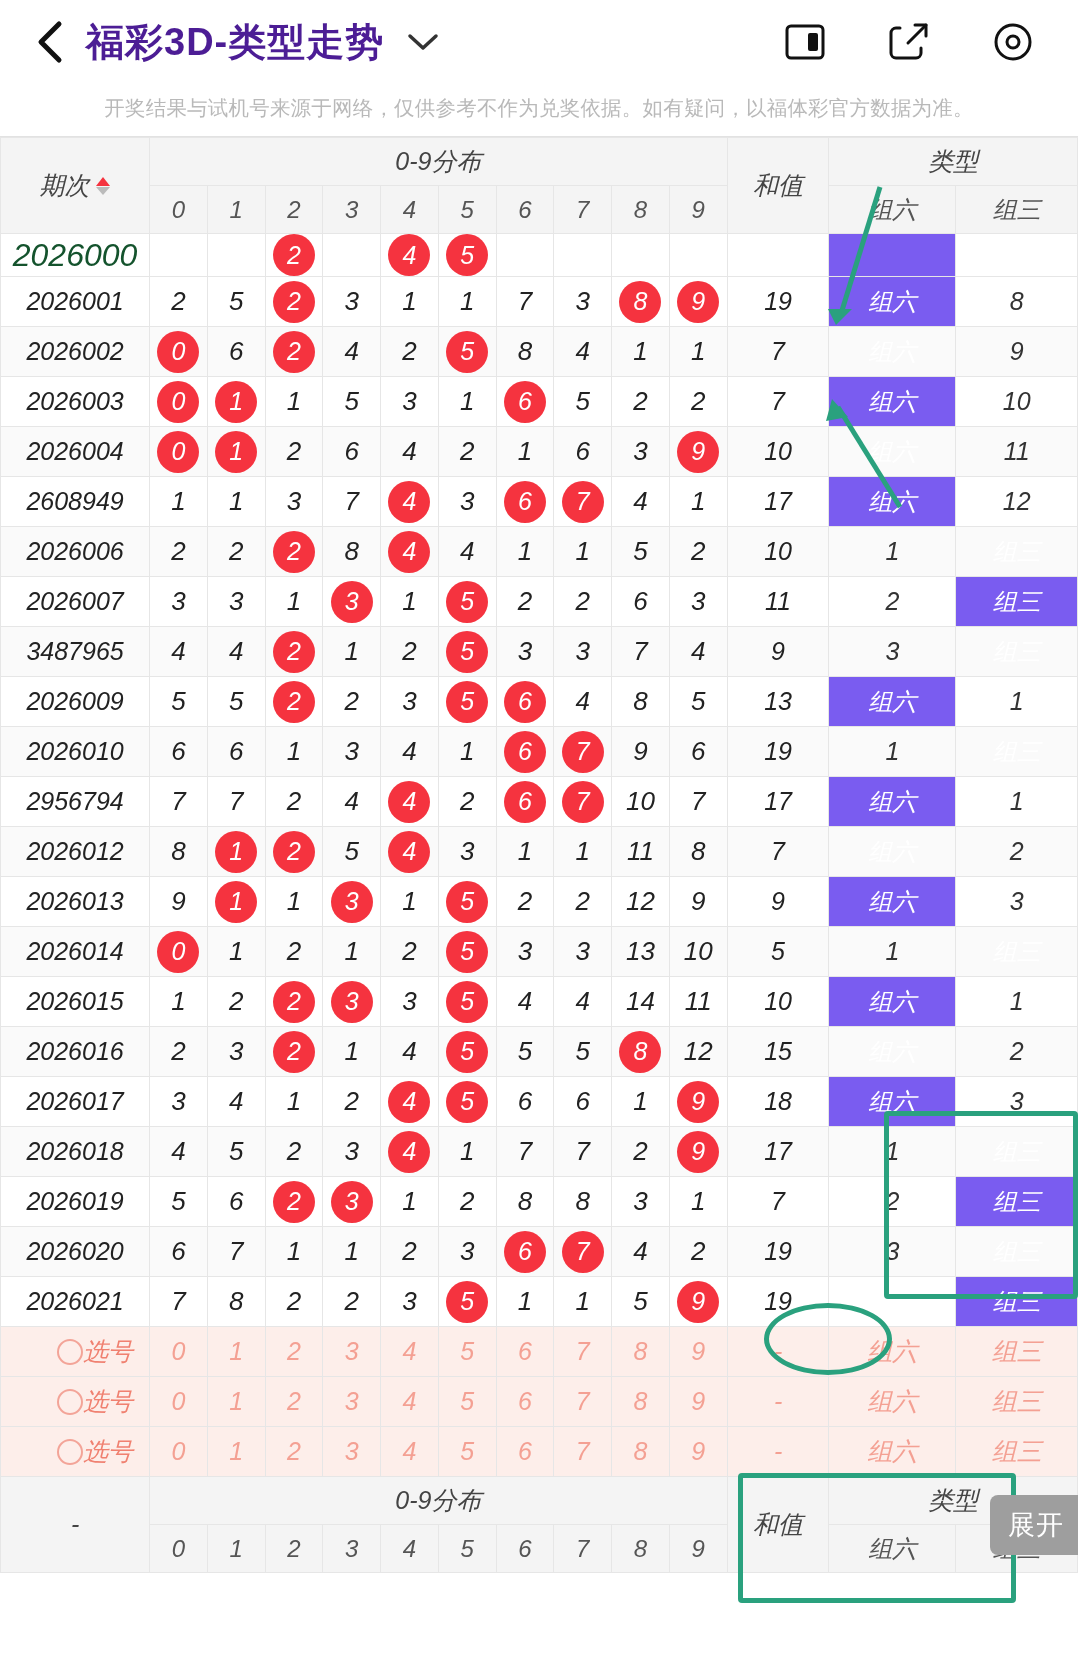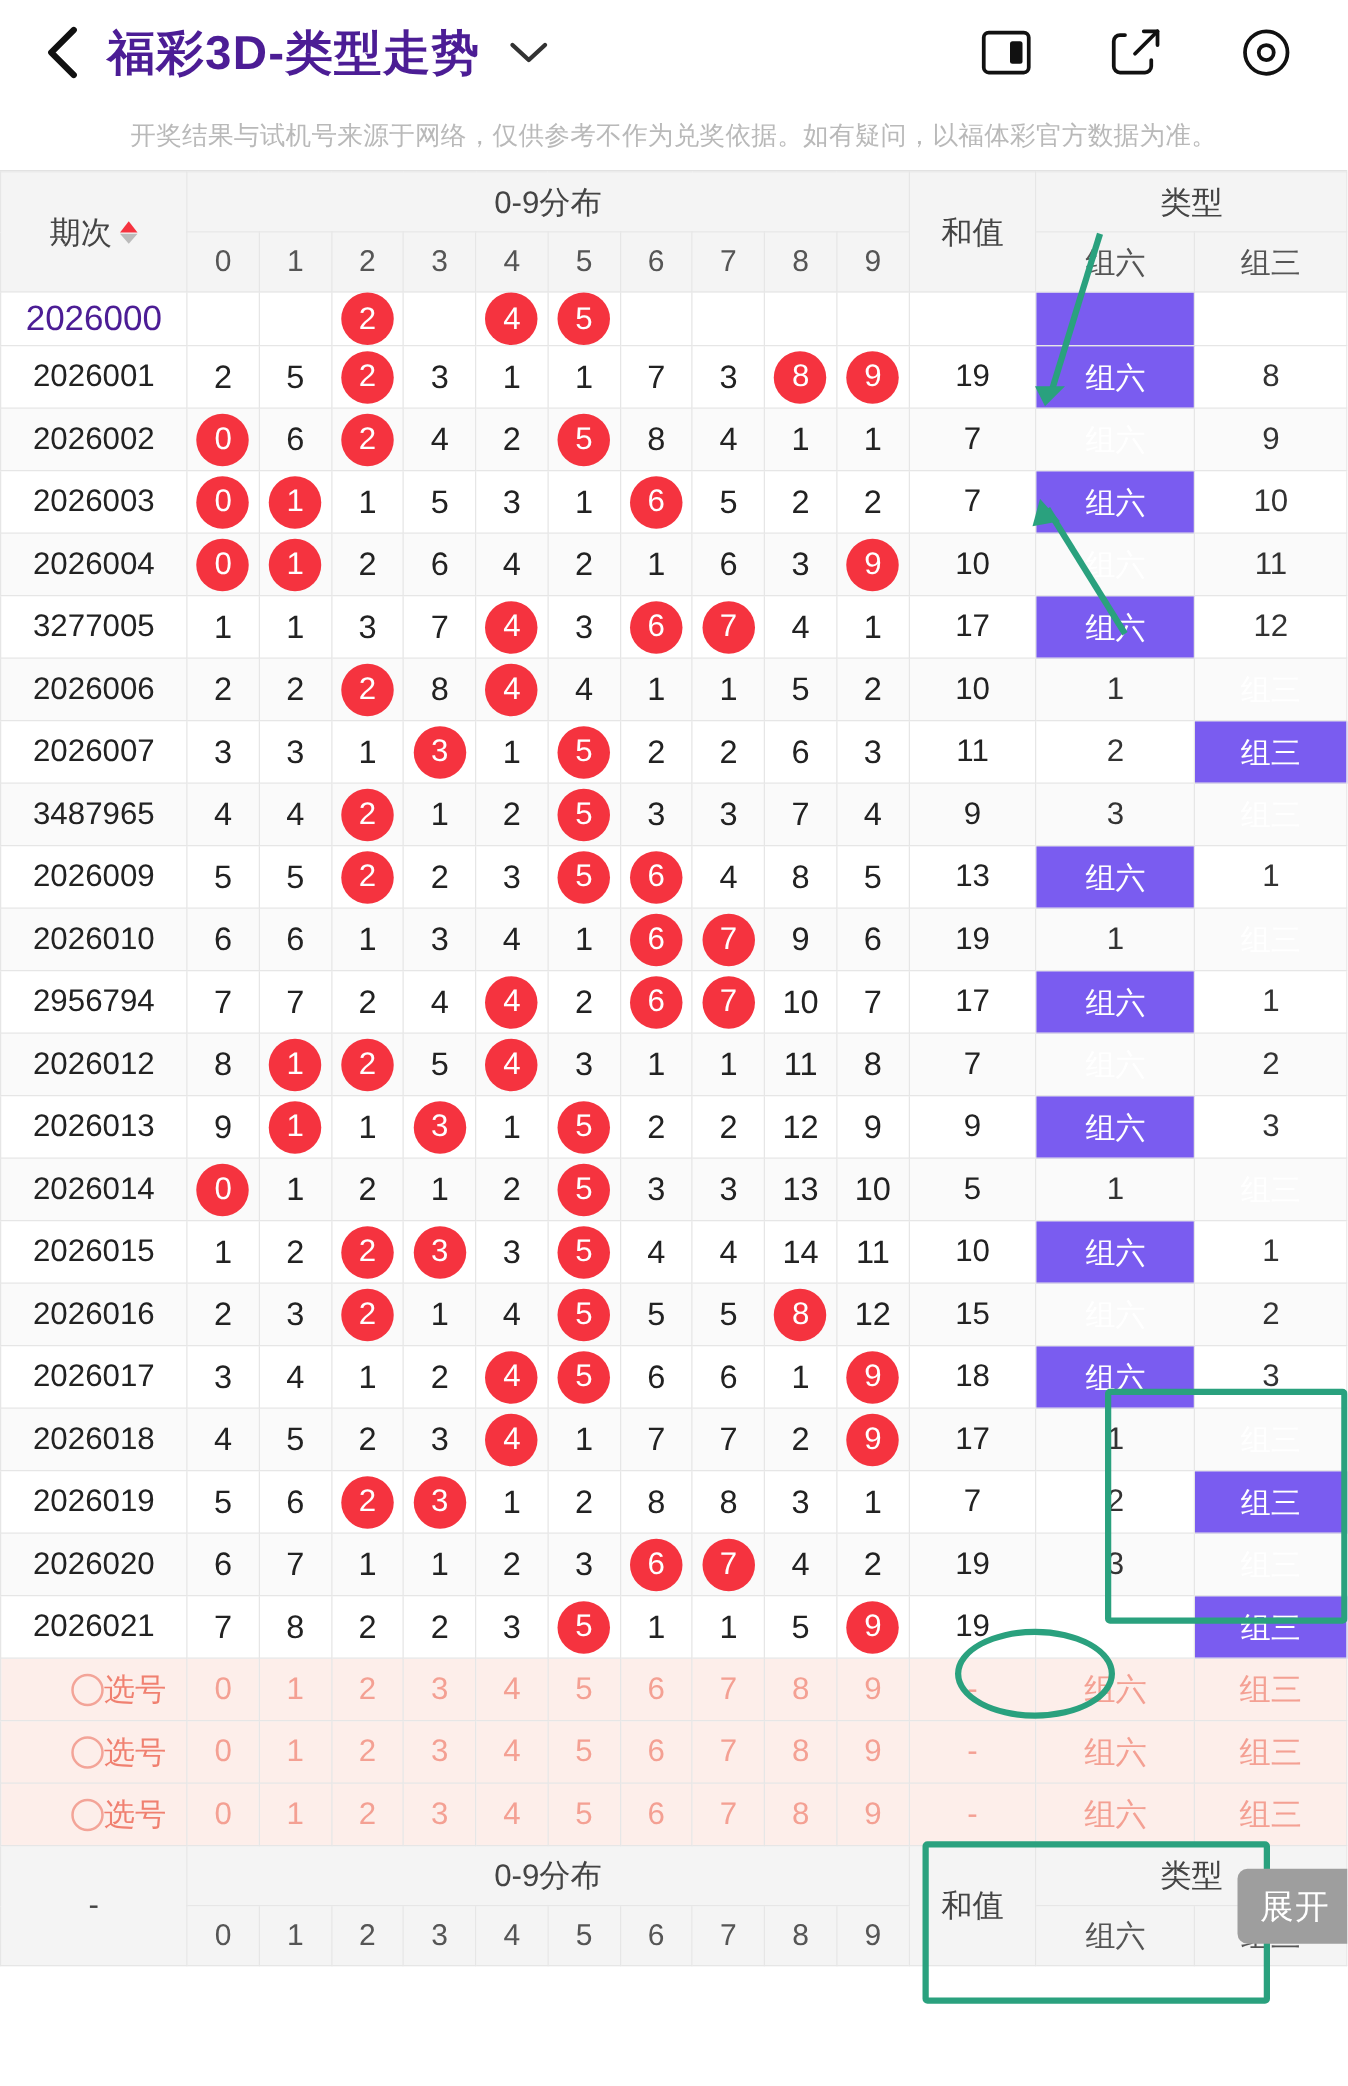--- a/index.html
+++ b/index.html
@@ -58,20 +58,21 @@
 
   
   .table-wrap {
     position: relative;
     border-top: 1px solid #e2e2e2;
   }
   table.grid {
     border-collapse: collapse;
     width: 1078px;
     table-layout: fixed;
+    font-style: italic;
   }
   table.grid td, table.grid th {
     border: 1px solid #e6e6e6;
     text-align: center;
     font-weight: normal;
     padding: 0;
   }
   .hdr-row th {
     background: #f4f4f4;
     color: #444;
@@ -272,21 +273,21 @@
         <th>6</th>
         <th>7</th>
         <th>8</th>
         <th>9</th>
         <th>组六</th>
         <th>组三</th>
       </tr>
     </thead>
     <tbody id="tbody">
         <tr style="height: 26px;">
-          <td class="issue-cell" style="height: 26px; color: #4c1d95; font-size: 28px;">2026000</td>
+          <td class="issue-cell" style="height: 26px; color: #14532d; font-size: 32px;">2026000</td>
           <td class="numcell" style="height: 26px; vertical-align: bottom;"></td>
           <td class="numcell" style="height: 26px; vertical-align: bottom;"></td>
           <td class="numcell" style="height: 26px; vertical-align: bottom;"><span class="ball">2</span></td>
           <td class="numcell" style="height: 26px; vertical-align: bottom;"></td>
           <td class="numcell" style="height: 26px; vertical-align: bottom;"><span class="ball">4</span></td>
           <td class="numcell" style="height: 26px; vertical-align: bottom;"><span class="ball">5</span></td>
           <td class="numcell" style="height: 26px; vertical-align: bottom;"></td>
           <td class="numcell" style="height: 26px; vertical-align: bottom;"></td>
           <td class="numcell" style="height: 26px; vertical-align: bottom;"></td>
           <td class="numcell" style="height: 26px; vertical-align: bottom;"></td>
@@ -352,21 +353,21 @@
           <td class="numcell">2</td>
           <td class="numcell">1</td>
           <td class="numcell">6</td>
           <td class="numcell">3</td>
           <td class="numcell"><span class="ball">9</span></td>
           <td class="sumcell">10</td>
           <td class="type-purple">组六</td>
           <td class="type-plain">11</td>
         </tr>
         <tr>
-          <td class="issue-cell">3277005</td>
+          <td class="issue-cell">2608949</td>
           <td class="numcell">1</td>
           <td class="numcell">1</td>
           <td class="numcell">3</td>
           <td class="numcell">7</td>
           <td class="numcell"><span class="ball">4</span></td>
           <td class="numcell">3</td>
           <td class="numcell"><span class="ball">6</span></td>
           <td class="numcell"><span class="ball">7</span></td>
           <td class="numcell">4</td>
           <td class="numcell">1</td>

